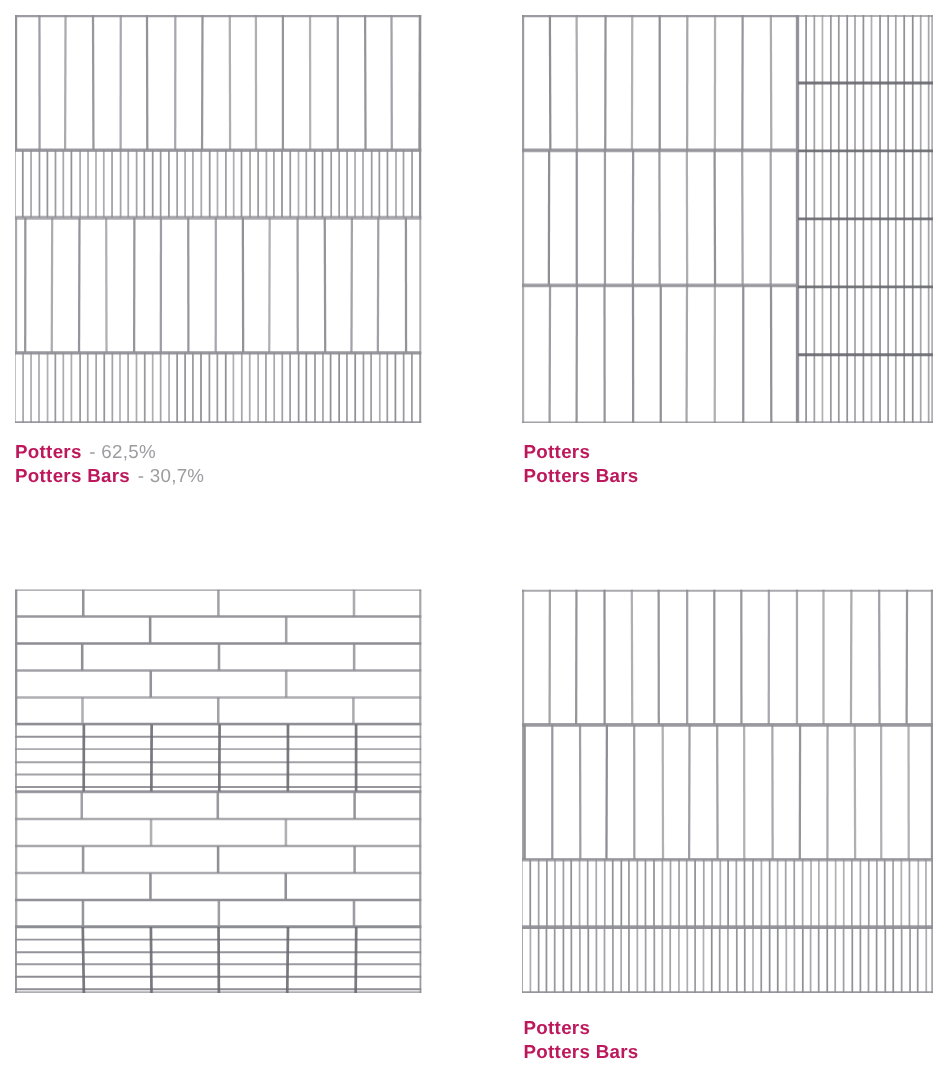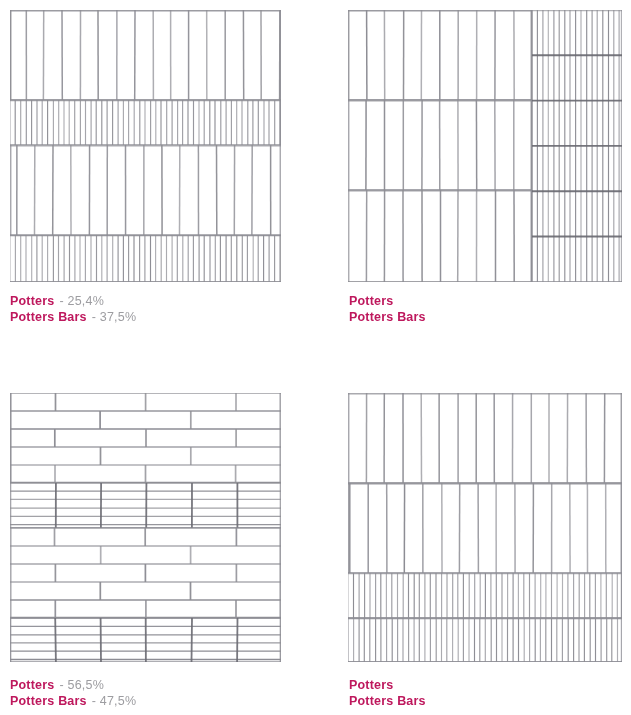--- a/index.html
+++ b/index.html
@@ -470,44 +470,36 @@
         <line x1="253.1" y1="225.0" x2="253.1" y2="269.0" stroke="#8d8d94" stroke-width="1.15" stroke-opacity="0.89"></line>
         <line x1="258.7" y1="225.0" x2="258.7" y2="269.0" stroke="#8d8d94" stroke-width="1.15" stroke-opacity="0.92"></line>
         <line x1="263.8" y1="225.0" x2="263.8" y2="269.0" stroke="#8d8d94" stroke-width="1.15" stroke-opacity="0.94"></line>
         <line x1="269.5" y1="225.0" x2="269.5" y2="269.0" stroke="#8d8d94" stroke-width="1.15" stroke-opacity="0.71"></line>
         <line x1="273.4" y1="225.0" x2="273.4" y2="269.0" stroke="#8d8d94" stroke-width="1.15" stroke-opacity="0.79"></line>
       </svg>
   </div>
 
   <div class="caption cap-0">
     <div class="cap-line">
-      <span class="cap-name">Potters</span><span class="cap-val">- 25,4%</span>
+      <span class="cap-name">Potters</span><span class="cap-val">- 62,5%</span>
     </div>
     <div class="cap-line">
-      <span class="cap-name">Potters Bars</span><span class="cap-val">- 37,5%</span>
+      <span class="cap-name">Potters Bars</span><span class="cap-val">- 30,7%</span>
     </div>
   </div>
 
   <div class="caption cap-1">
     <div class="cap-line">
       <span class="cap-name">Potters</span><span class="cap-val"></span>
     </div>
     <div class="cap-line">
       <span class="cap-name">Potters Bars</span><span class="cap-val"></span>
     </div>
   </div>
 
-  <div class="caption cap-2">
-    <div class="cap-line">
-      <span class="cap-name">Potters</span><span class="cap-val">- 56,5%</span>
-    </div>
-    <div class="cap-line">
-      <span class="cap-name">Potters Bars</span><span class="cap-val">- 47,5%</span>
-    </div>
-  </div>
 
   <div class="caption cap-3">
     <div class="cap-line">
       <span class="cap-name">Potters</span><span class="cap-val"></span>
     </div>
     <div class="cap-line">
       <span class="cap-name">Potters Bars</span><span class="cap-val"></span>
     </div>
   </div>
 

